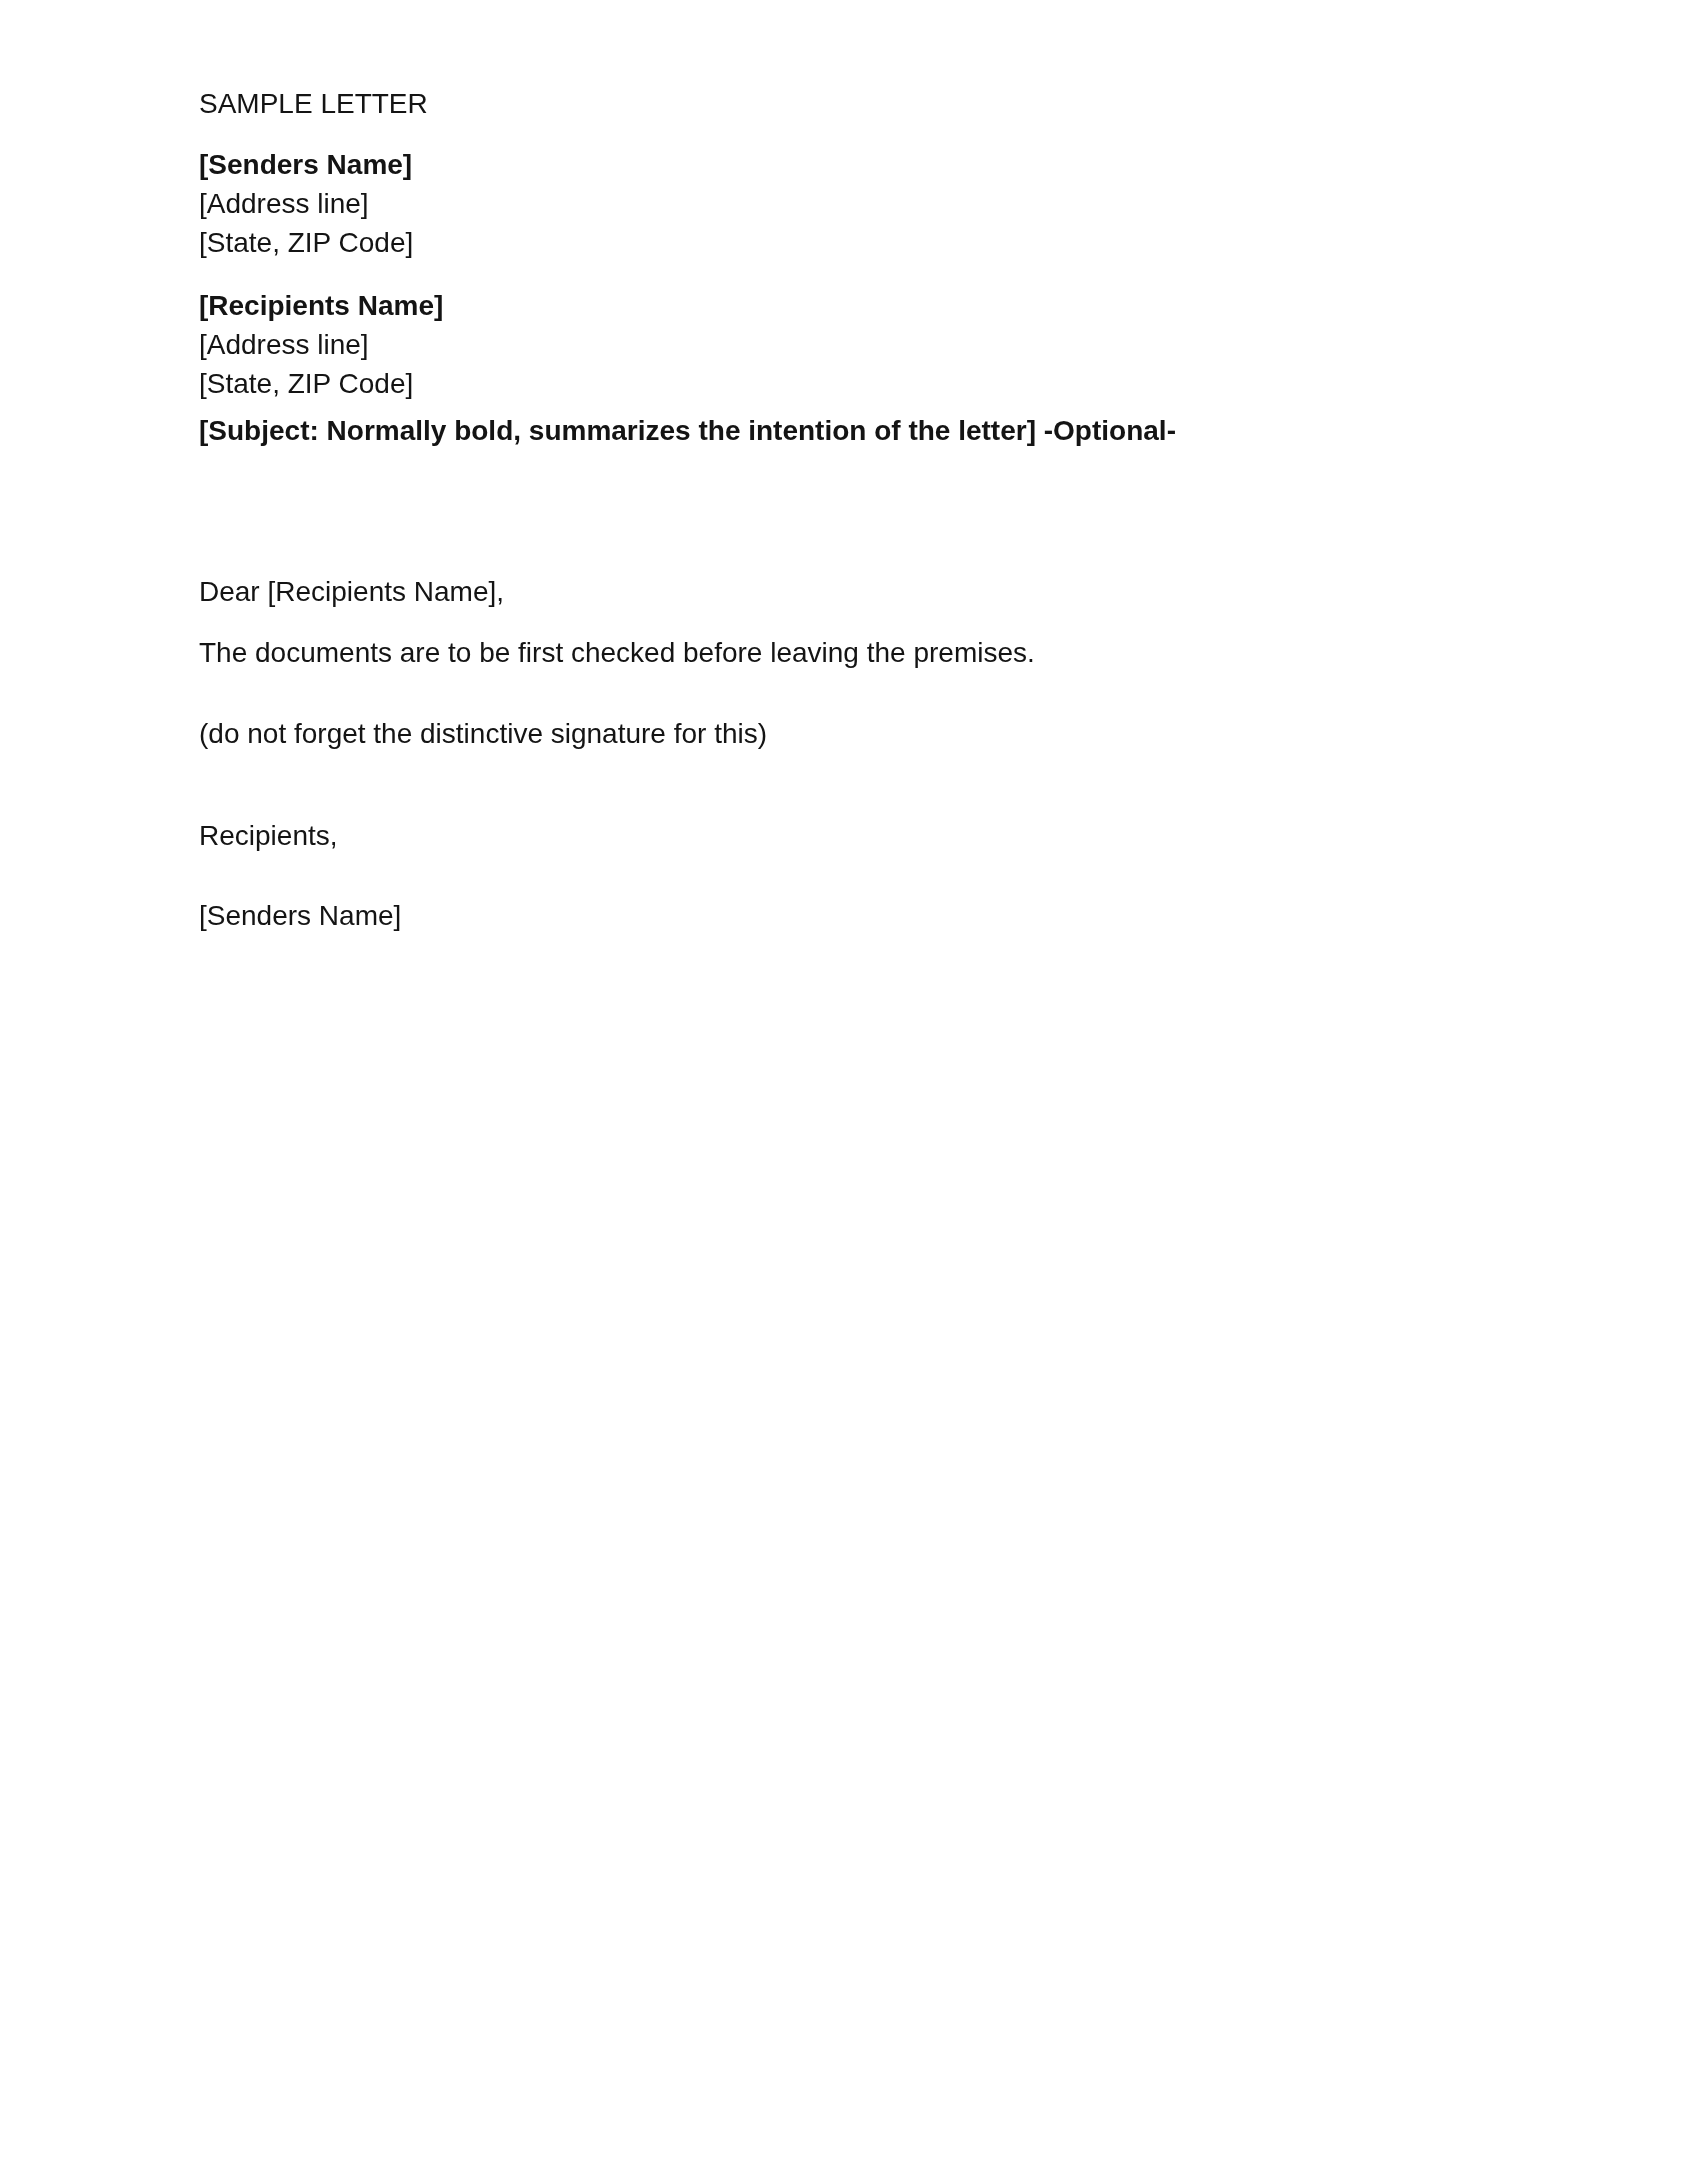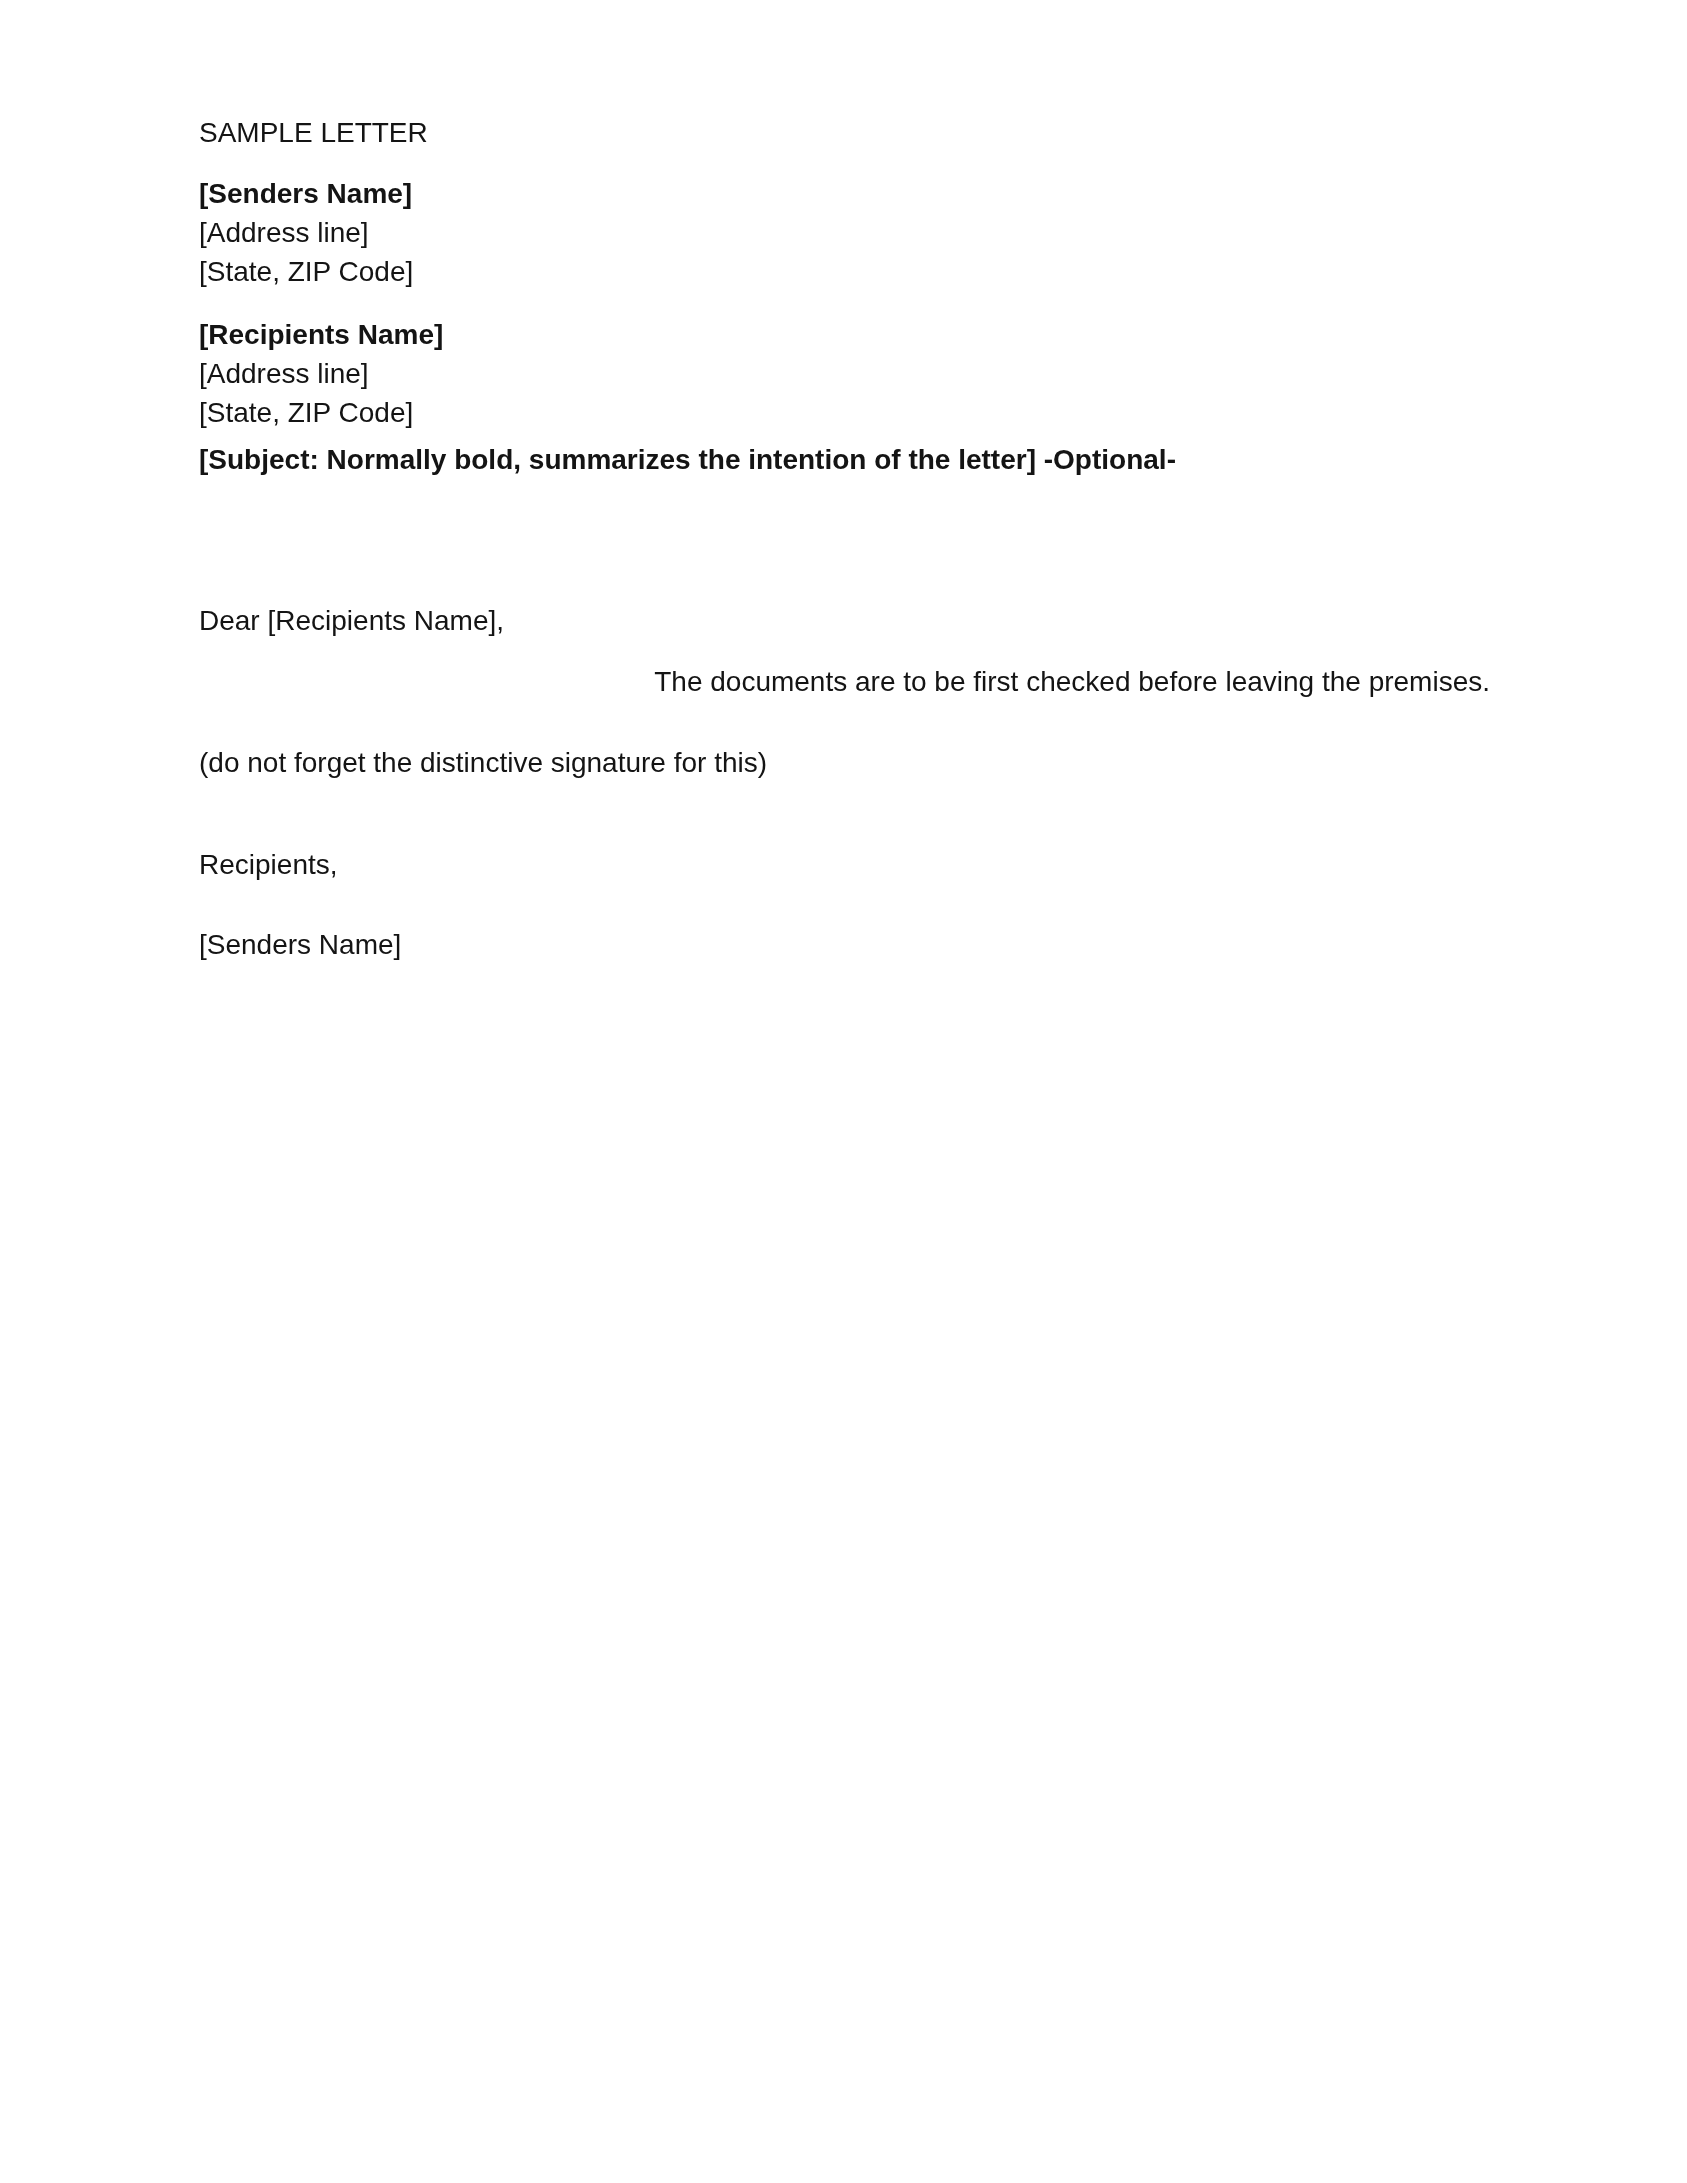--- a/index.html
+++ b/index.html
@@ -6,42 +6,42 @@
     margin: 0;
     padding: 0;
     background: #ffffff;
   }
   .page {
     position: relative;
     width: 1687px;
     height: 2184px;
     background: #ffffff;
     box-sizing: border-box;
-    padding: 113px 197px 0 199px;
+    padding: 84px 197px 0 199px;
     font-family: "Liberation Sans", sans-serif;
     font-size: 28px;
     line-height: 39px;
     color: #141414;
     overflow: hidden;
   }
   .para {
     margin: 0;
     width: 1291px;
   }
   .bold { font-weight: bold; }
 
   
   .heading        { margin-bottom: 22px; }
   .sender-block   { margin-bottom: 23.6px; }
   .date-line      { margin-bottom: 23.6px; }
   .recipient-block{ margin-bottom: 8px; }
   .subject        { margin-bottom: 122px; }
   .salutation     { margin-bottom: 22px; }
   .body-1         { margin-bottom: 37px; }
-  .body-2         { margin-bottom: 42px; text-align: right; }
+  .body-2         { margin-bottom: 42px; }
   .body-3         { margin-bottom: 63px; }
   .closing        { margin-bottom: 41px; }
 </style>
 </head>
 <body>
 
 <div class="page">
 
   <p class="para heading">SAMPLE LETTER</p>
 

